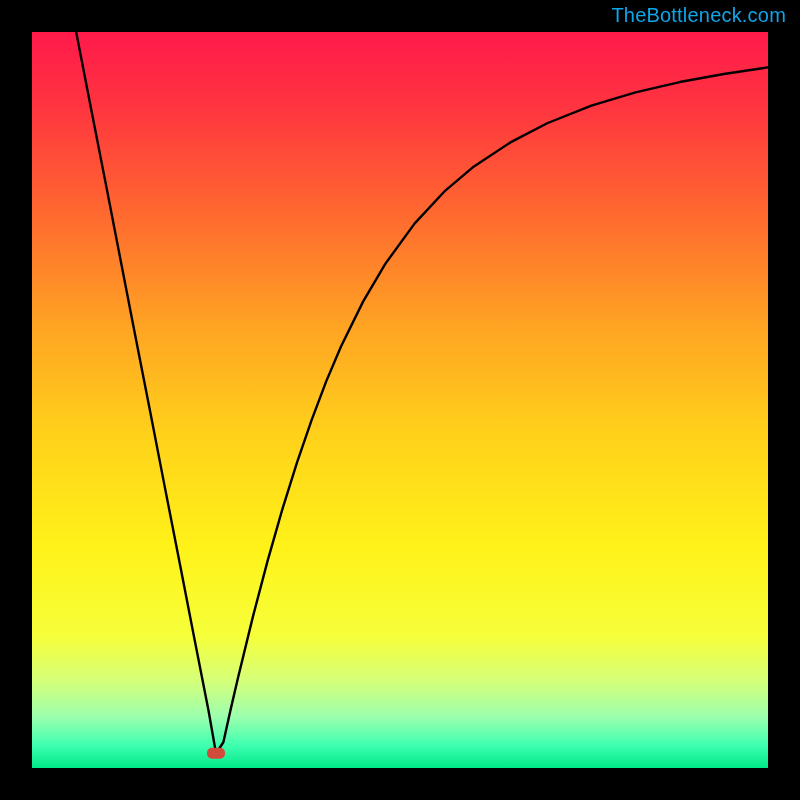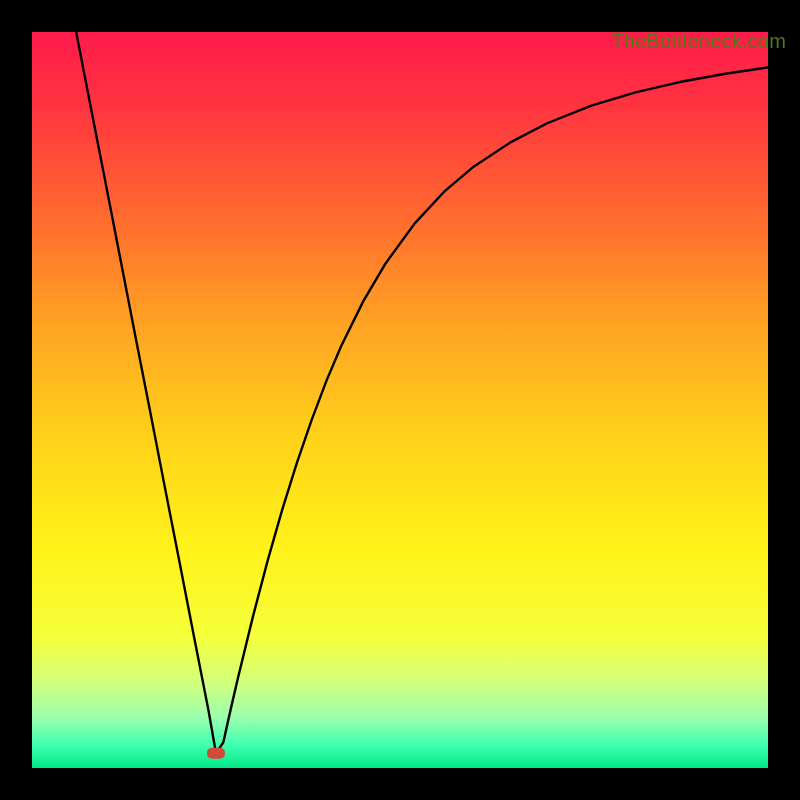--- a/index.html
+++ b/index.html
@@ -24,24 +24,23 @@
     left: 0;
     top: 0;
     width: 736px;
     height: 736px;
   }
   .watermark {
     position: absolute;
     top: 4px;
     right: 14px;
     font-size: 20px;
-    color: #4d7c0f;
+    color: #0ea5e9;
     letter-spacing: 0.2px;
     font-weight: 500;
-    margin-top: 26px;
   }
   svg { display: block; }
 </style>
 </head>
 <body>
 
 <div class="frame">
   <svg class="plot" viewBox="0 0 736 736">
     <defs>
       <linearGradient id="bg-grad" x1="0" y1="0" x2="0" y2="1">

